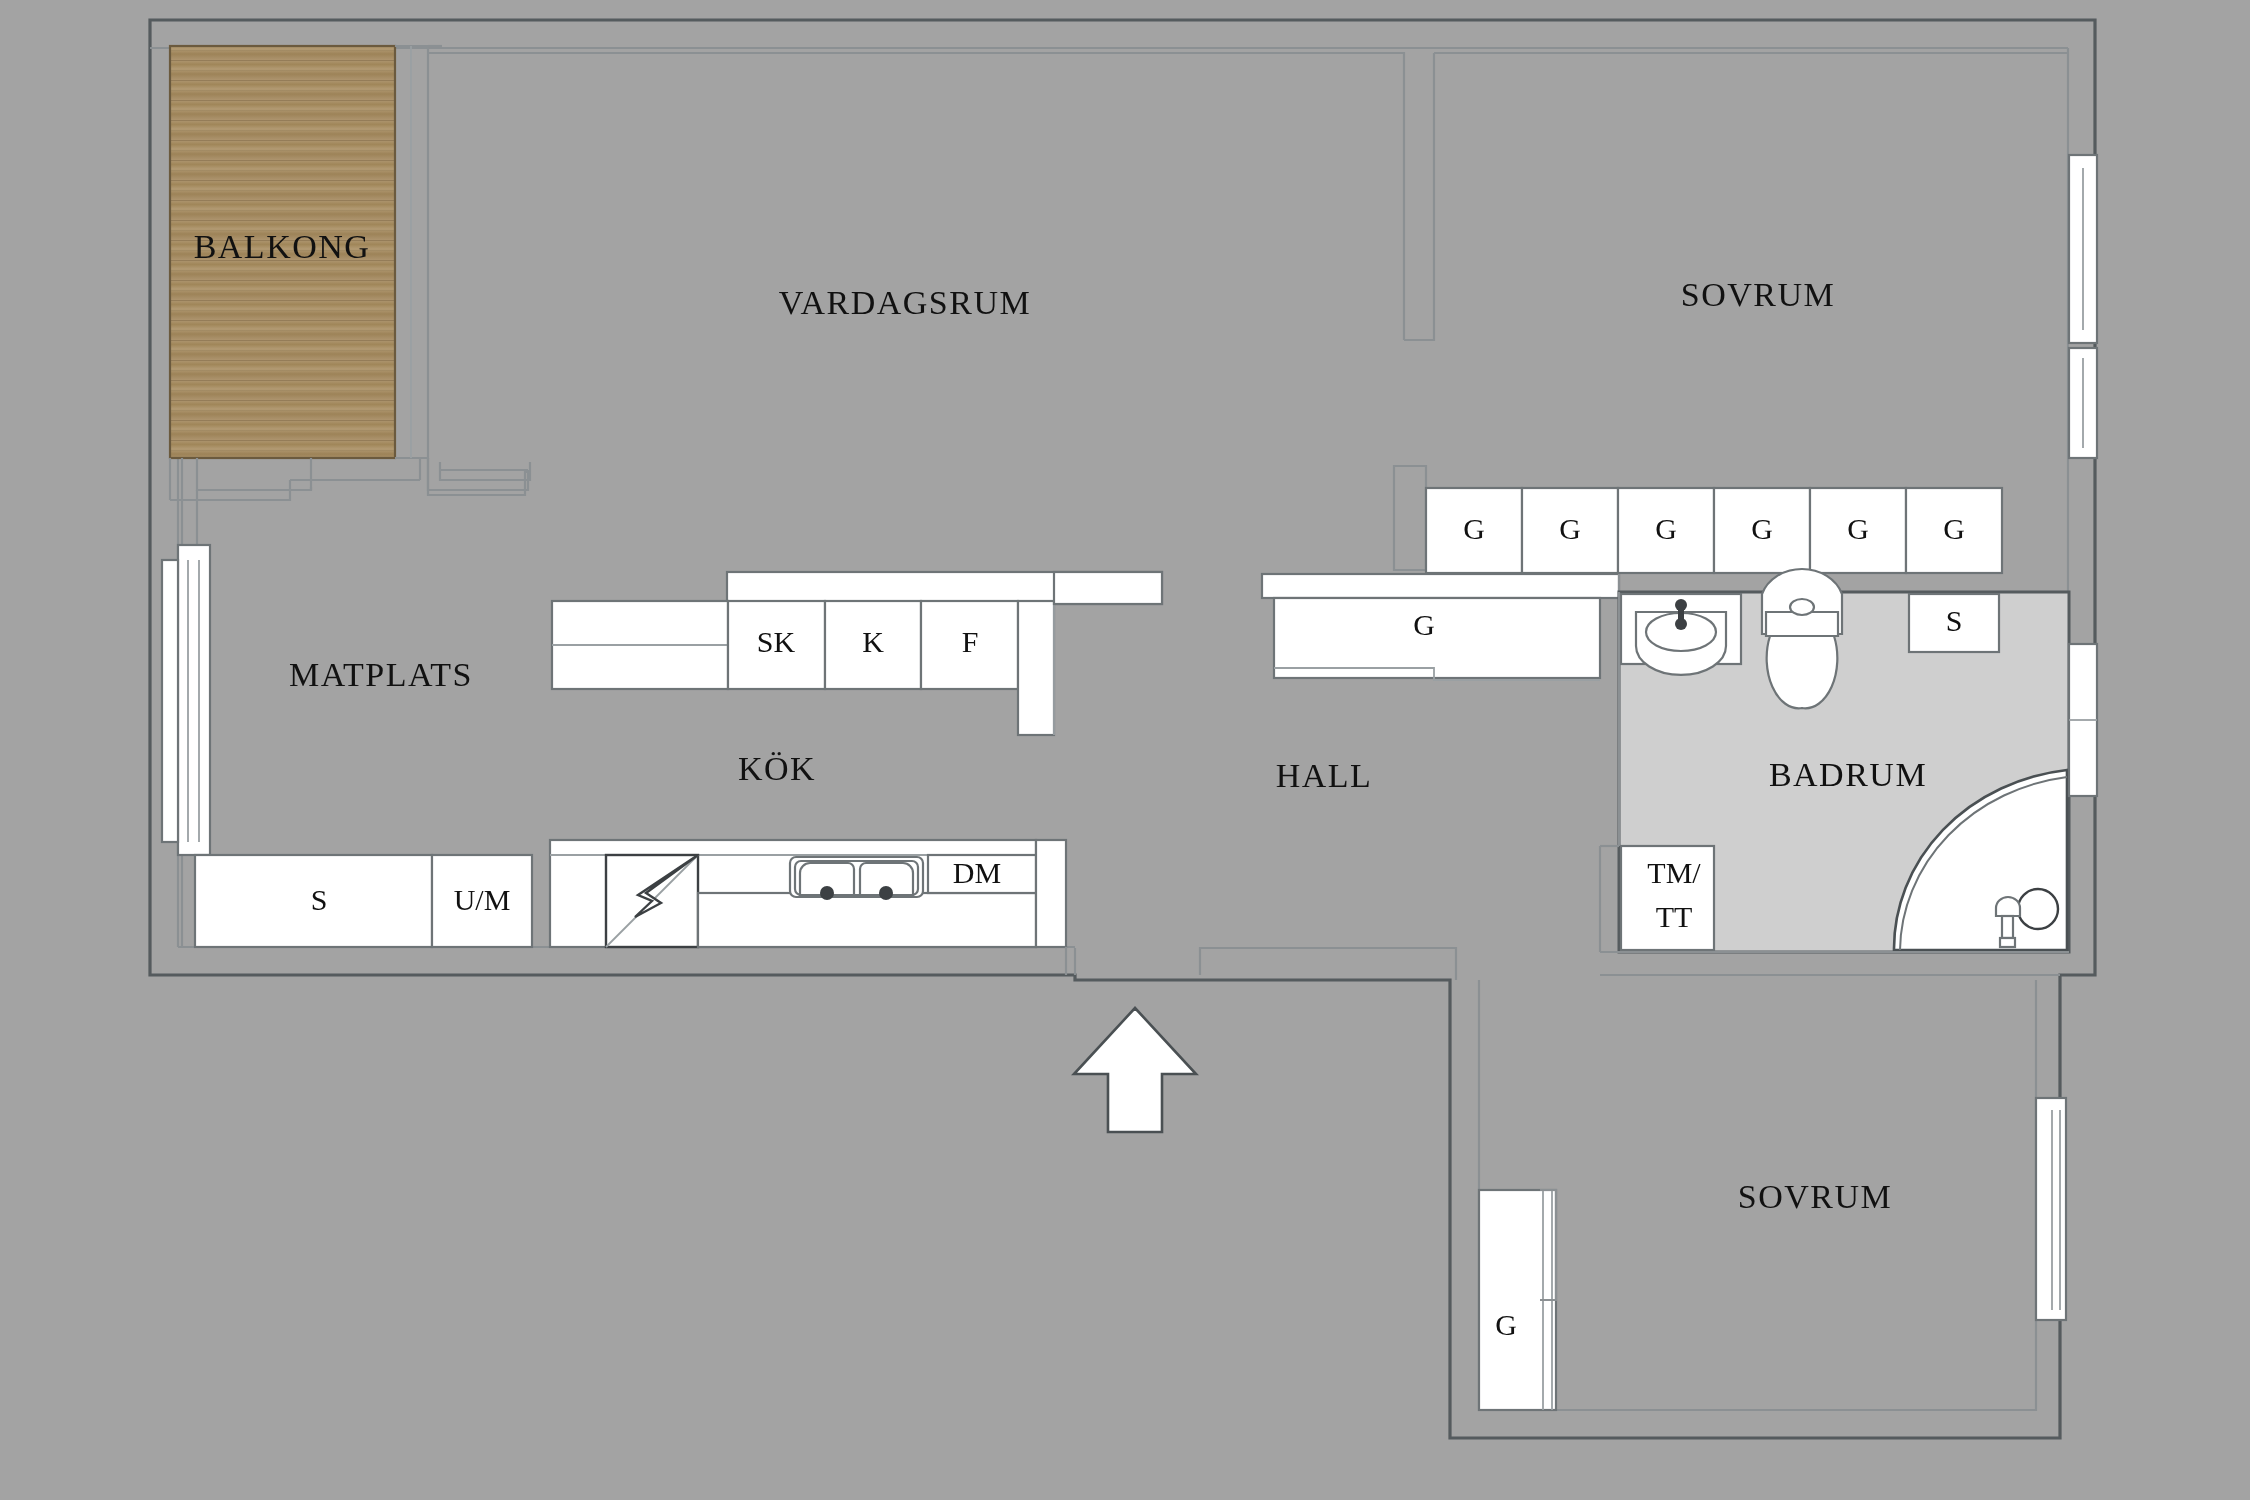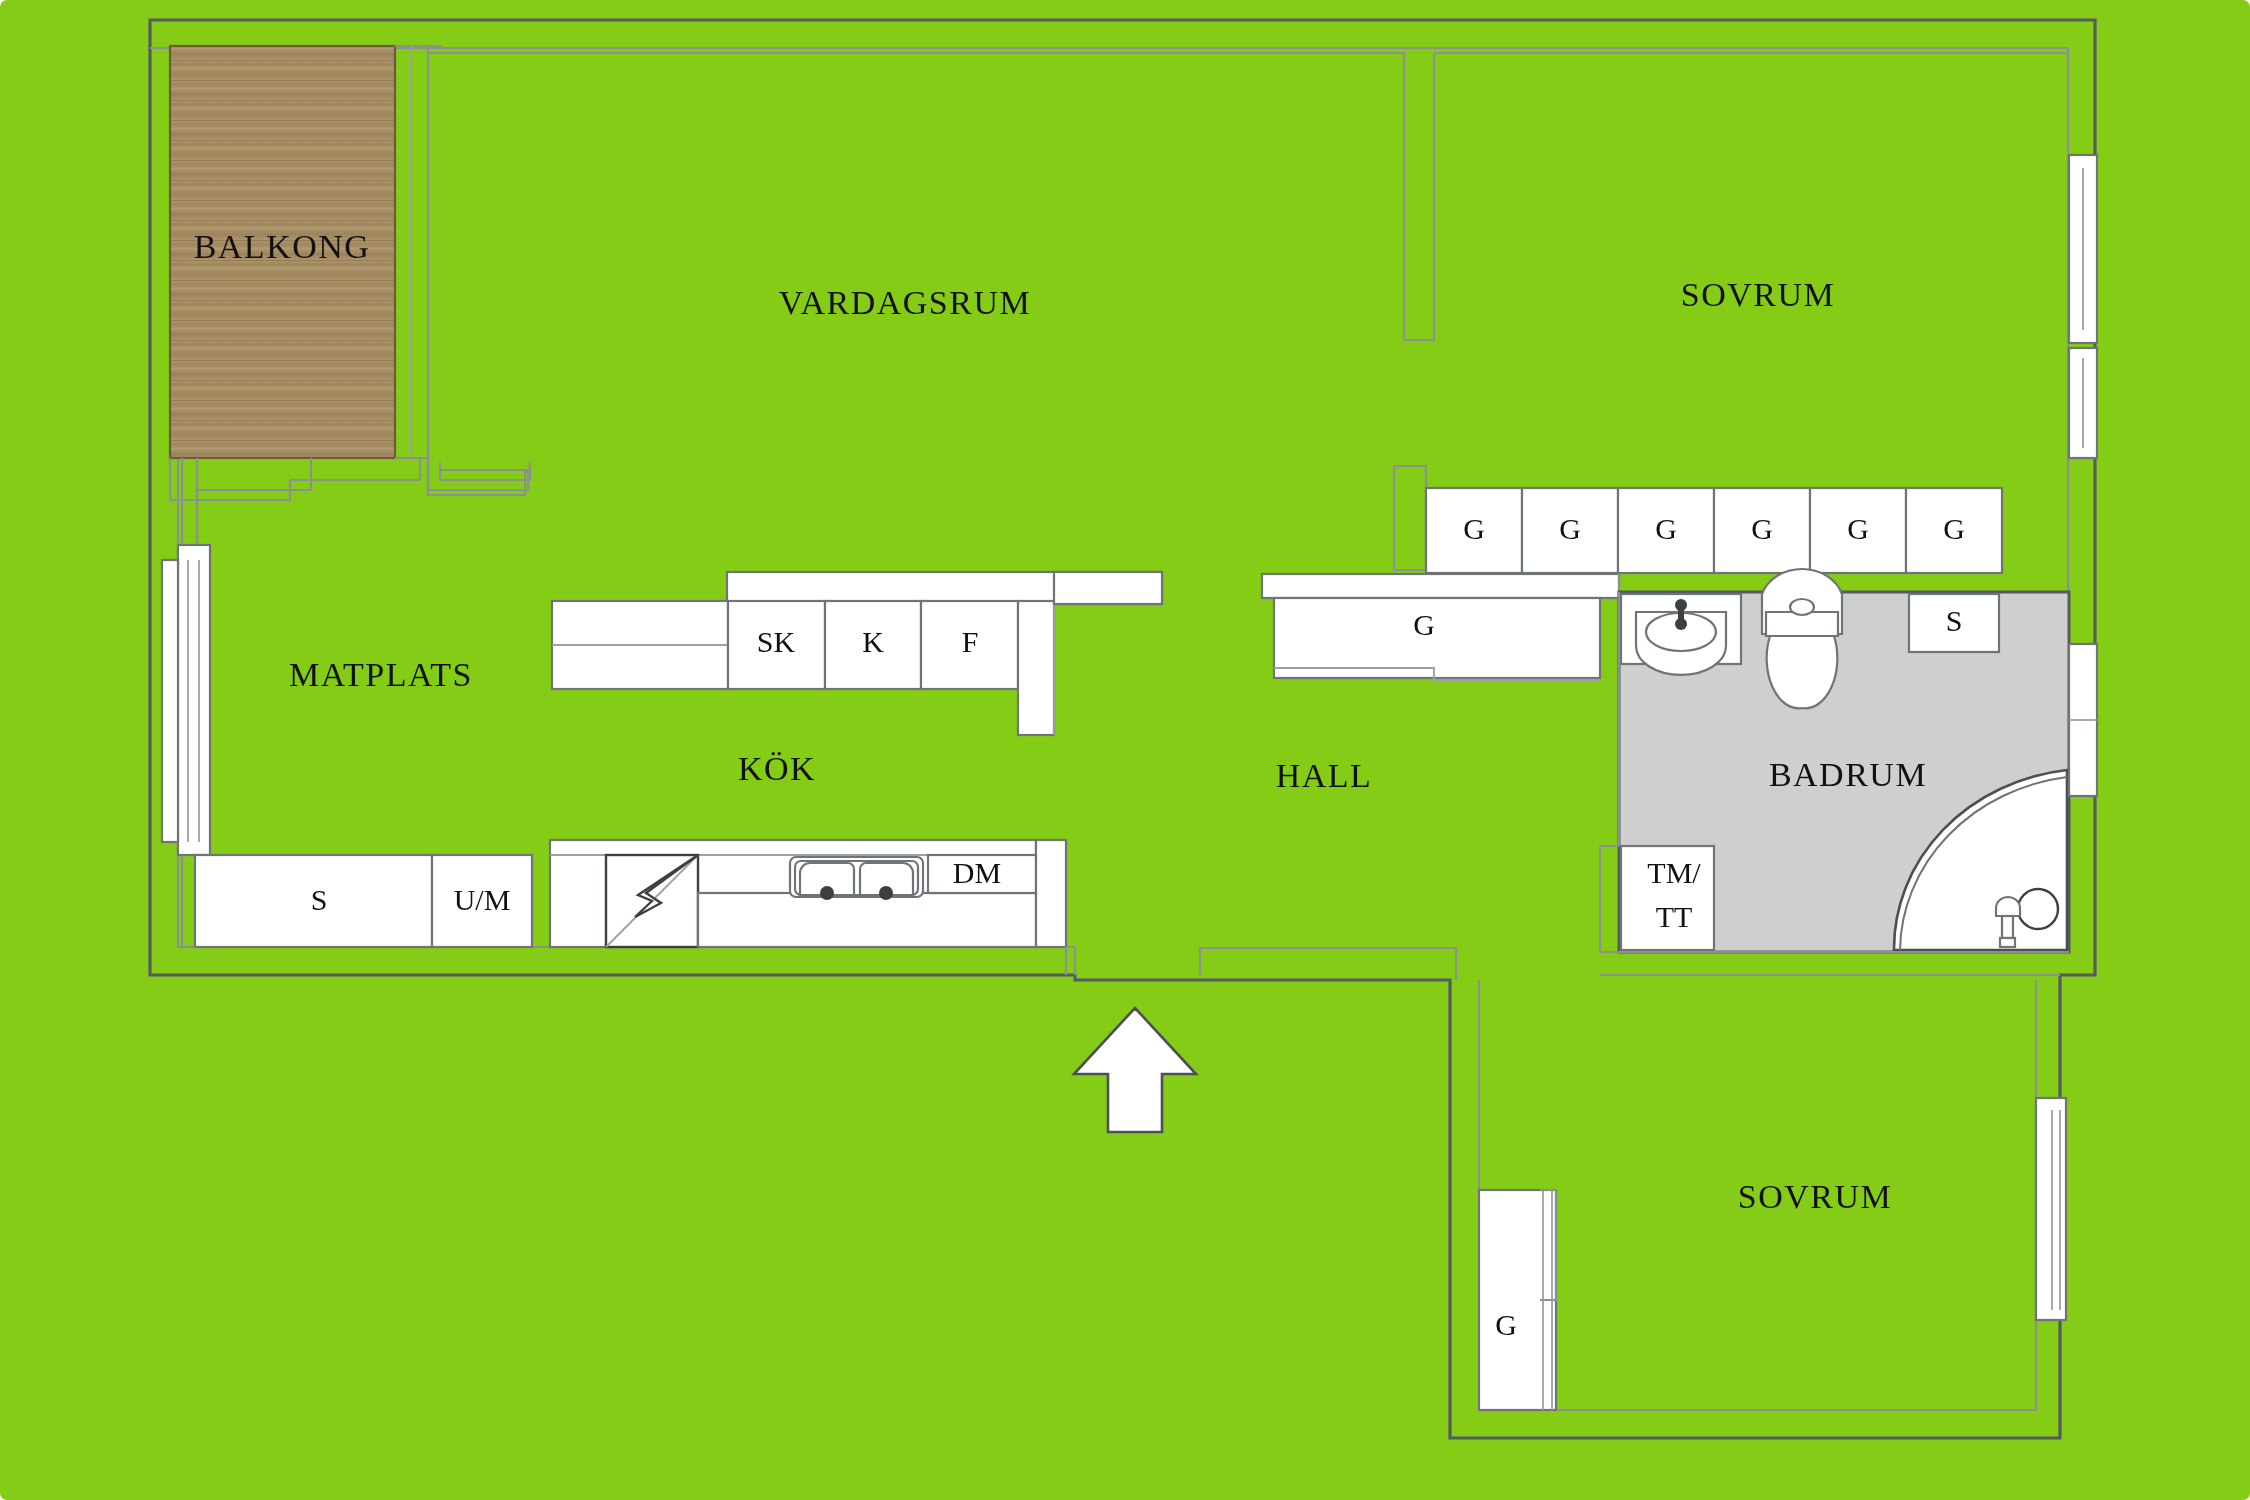--- a/index.html
+++ b/index.html
@@ -10,22 +10,21 @@
   body {
     width: 2250px;
     height: 1500px;
     font-family: "Liberation Serif", "DejaVu Serif", serif;
     overflow: hidden;
   }
   #floorplan-root {
     position: relative;
     width: 2250px;
     height: 1500px;
-    background: #84cc16;
-    border-radius: 7px;
+    background: #a3a3a3;
   }
   svg#plan {
     position: absolute;
     left: 0;
     top: 0;
     width: 2250px;
     height: 1500px;
     display: block;
   }
   .room-label {

